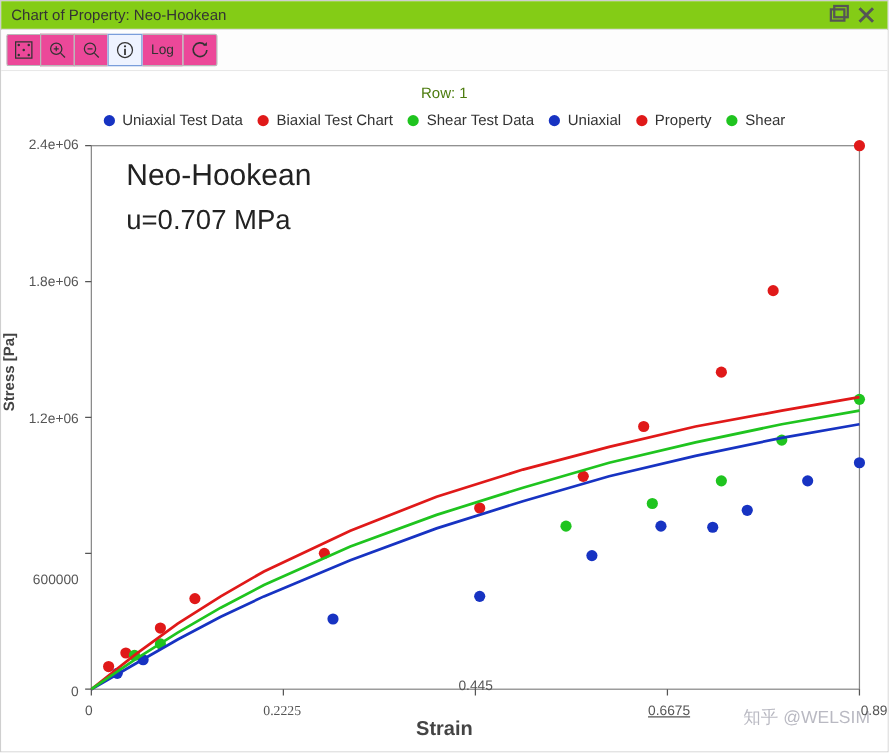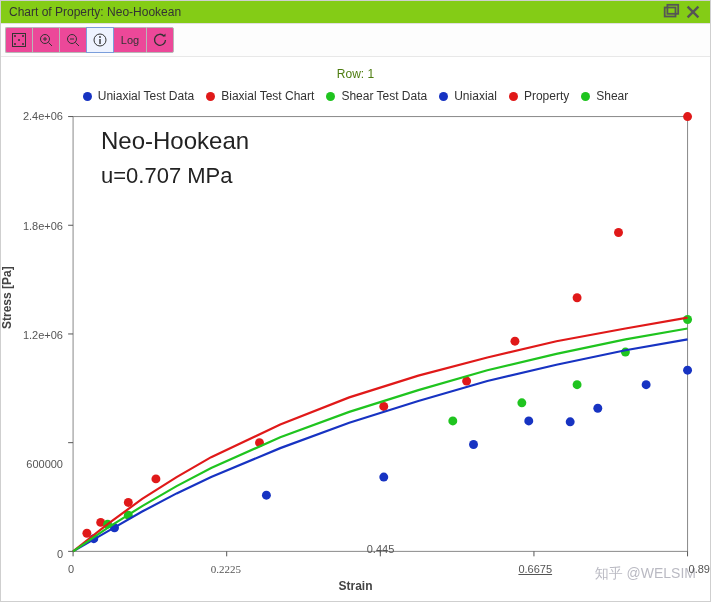--- a/index.html
+++ b/index.html
@@ -124,21 +124,21 @@
     transform-origin: left center;
     font-size: 12px;
     font-weight: bold;
     color: #444;
   }
   .axis-label-x {
     position: absolute;
     left: 0; right: 0;
     bottom: 8px;
     text-align: center;
-    font-size: 12px;
+    font-size: 16px;
     font-weight: bold;
     color: #444;
   }
   .annotation {
     position: absolute;
     font-family: "Microsoft YaHei", "Segoe UI", sans-serif;
   }
   .annotation .line1 { font-size: 24px; color: #222; }
   .annotation .line2 { font-size: 22px; color: #222; margin-top: 8px; }
   .watermark {

